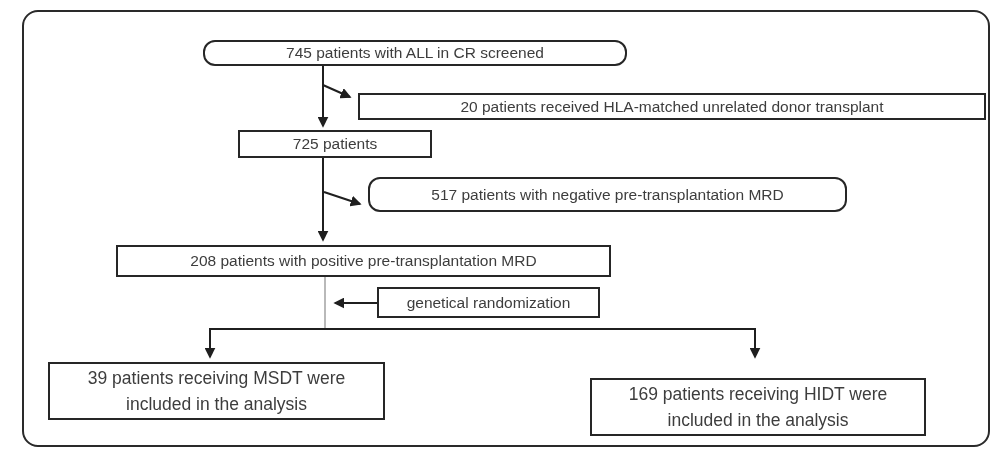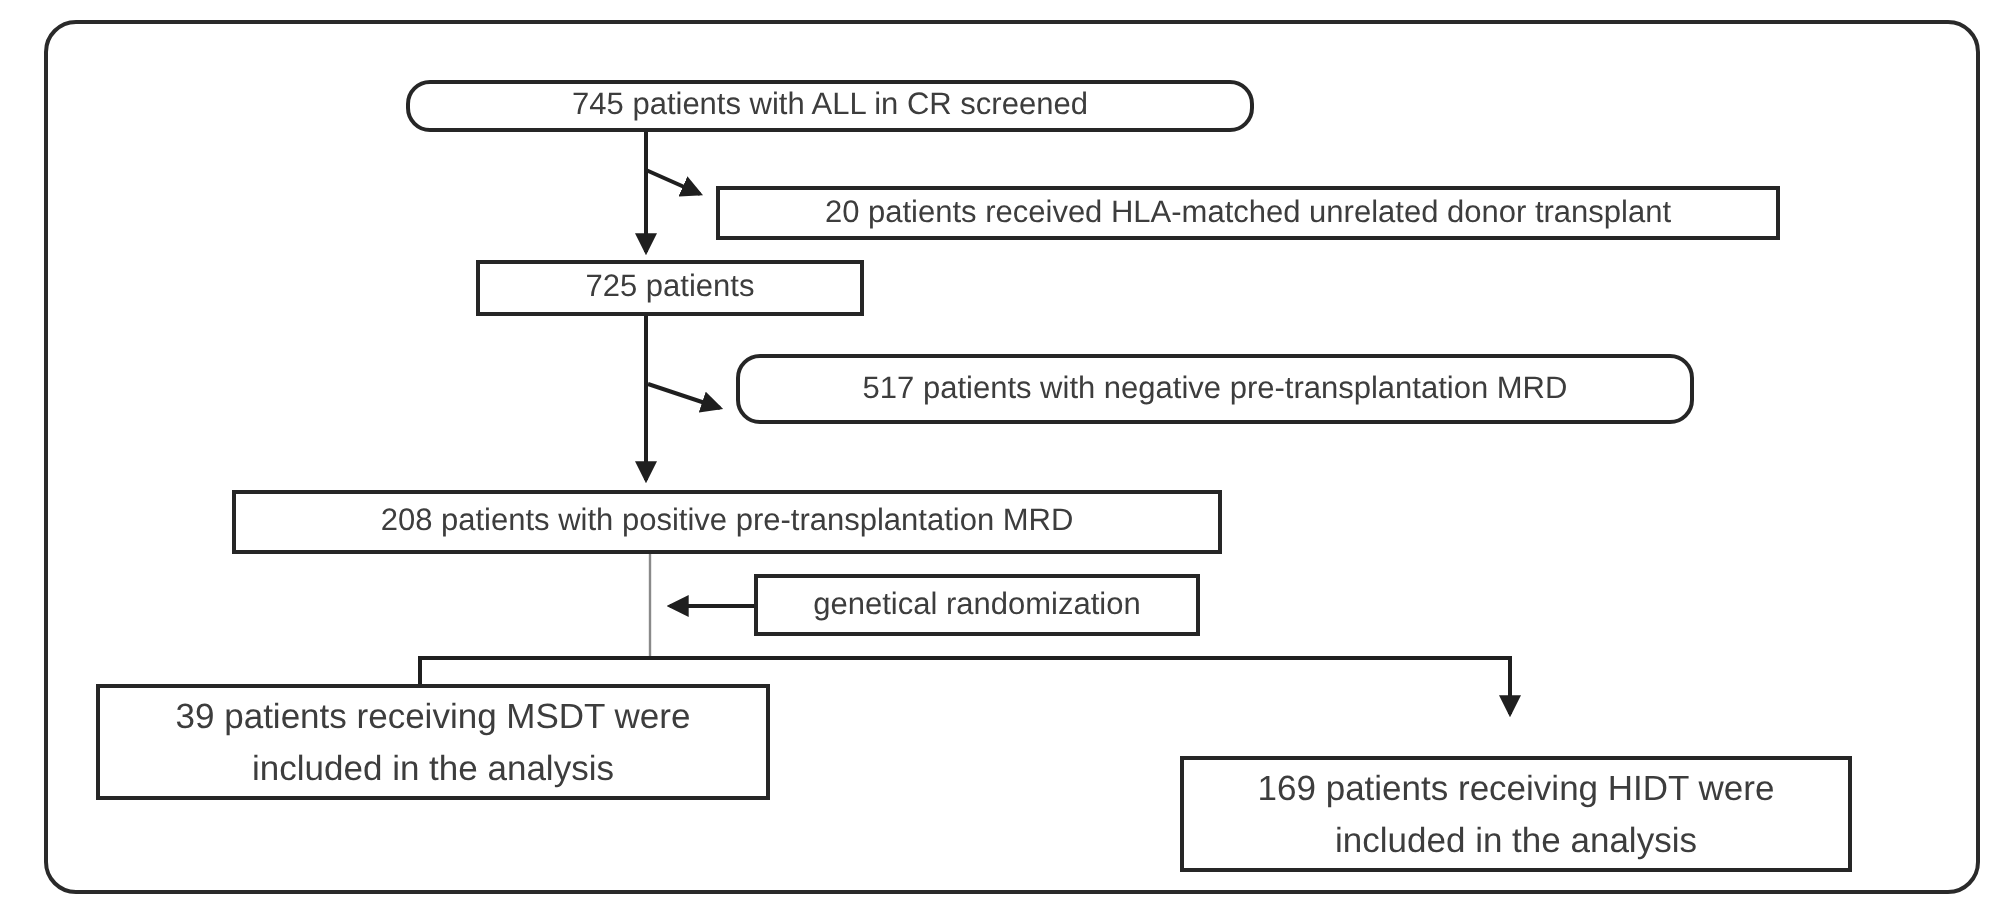--- a/index.html
+++ b/index.html
@@ -43,26 +43,26 @@
     line-height: 1.1;
   }
   .fbox.big {
     border-width: 2.5px;
     font-size: 17.5px;
     white-space: normal;
     line-height: 1.5;
     flex-direction: column;
   }
   .box-screened      { left: 203px; top: 40px;  width: 424px; height: 26px; border-radius: 12px; }
-  .box-hla           { left: 358px; top: 93px;  width: 532px; height: 27px; text-align: center; }
+  .box-hla           { left: 358px; top: 93px;  width: 628px; height: 27px; text-align: center; }
   .box-remaining     { left: 238px; top: 130px; width: 194px; height: 28px; }
   .box-mrd-negative  { left: 368px; top: 177px; width: 479px; height: 35px; border-radius: 12px; }
   .box-mrd-positive  { left: 68px;  top: 245px; width: 495px; height: 32px; margin-left: 48px; }
   .box-randomization { left: 377px; top: 287px; width: 223px; height: 31px; }
-  .box-msdt          { left: 48px;  top: 342px; width: 337px; height: 58px; }
+  .box-msdt          { left: 48px;  top: 362px; width: 337px; height: 58px; }
   .box-hidt          { left: 590px; top: 362px; width: 336px; height: 58px; margin-top: 16px; }
 </style>
 </head>
 <body>
 
 <div class="canvas">
 
   <div class="outer-border"></div>
 
   <svg class="connector-layer" width="1000" height="457" viewBox="0 0 1000 457" xmlns="http://www.w3.org/2000/svg">

